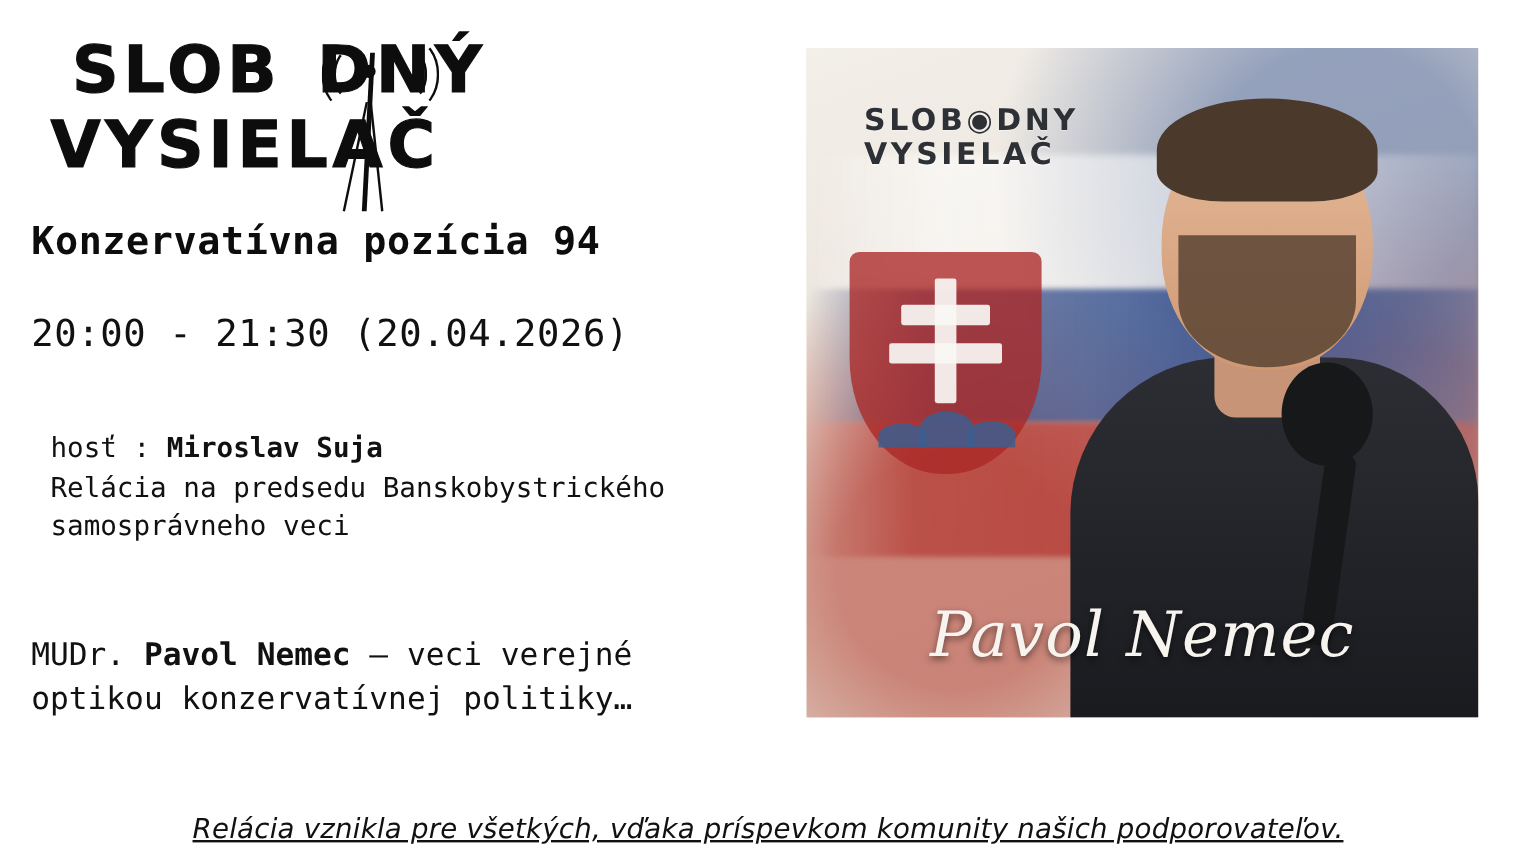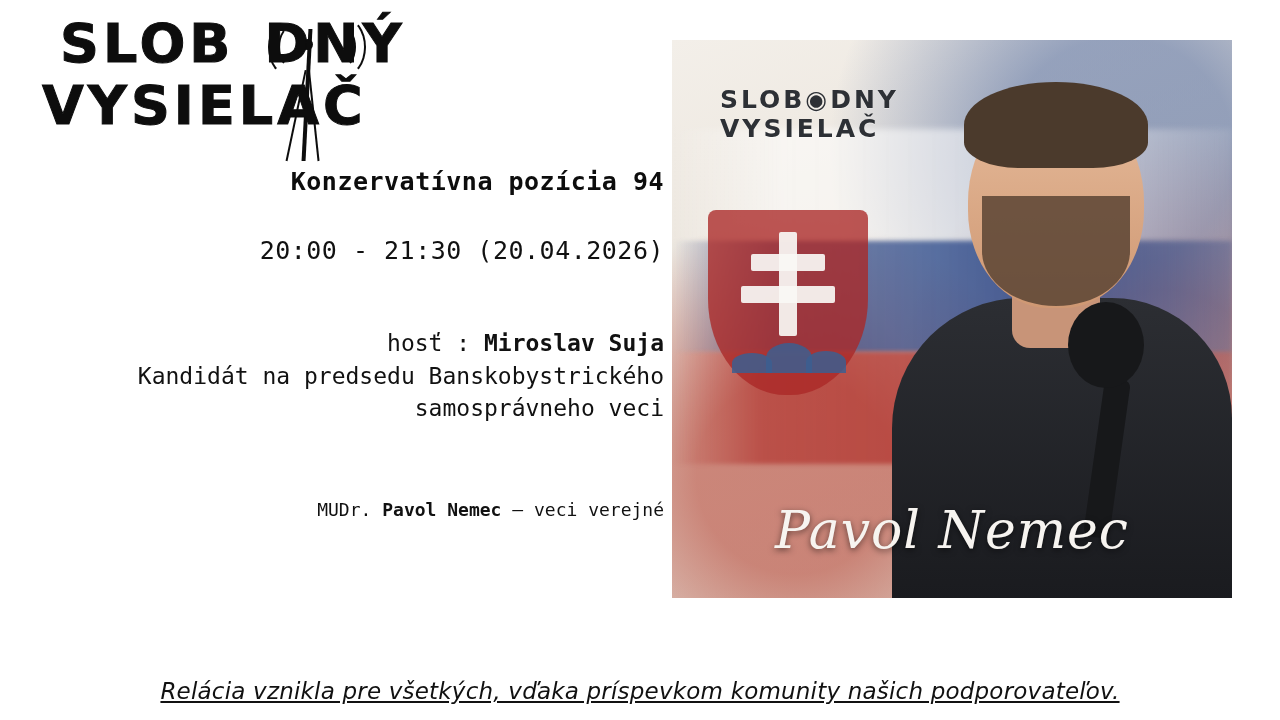--- a/index.html
+++ b/index.html
@@ -18,24 +18,23 @@
     position: relative;
     width: 1280px;
     height: 720px;
     background: #ffffff;
   }
 
   
   .left {
     position: absolute;
     left: 24px;
-    top: 7px;
+    top: 22px;
     width: 640px;
     height: 620px;
-    text-align: right;
   }
 
   .logo {
     position: relative;
     width: 420px;
     height: 150px;
     margin-left: 36px;
   }
   .logo-line1, .logo-line2 {
     font-family: "DejaVu Sans", sans-serif;
@@ -101,29 +100,29 @@
     top: 32px;
     width: 11px;
     height: 11px;
     background: #0d0d0d;
     border-radius: 50%;
   }
 
   .show-title {
     font-family: "DejaVu Sans Mono", monospace;
     font-weight: 700;
-    font-size: 25px;
+    font-size: 32px;
     letter-spacing: 0.5px;
     margin: 10px 0 0 2px;
     color: #0d0d0d;
   }
 
   .airtime {
     font-family: "DejaVu Sans Mono", monospace;
-    font-size: 25px;
+    font-size: 31px;
     letter-spacing: 0.5px;
     margin: 40px 0 0 2px;
     color: #111111;
   }
 
   .guest-block {
     margin: 62px 0 0 18px;
   }
   .guest-line {
     font-family: "DejaVu Sans Mono", monospace;
@@ -133,21 +132,21 @@
   }
   .guest-line b {
     font-weight: 700;
   }
 
   .host-block {
     margin: 72px 0 0 2px;
   }
   .host-line {
     font-family: "DejaVu Sans Mono", monospace;
-    font-size: 18px;
+    font-size: 26px;
     line-height: 1.42;
     color: #111111;
   }
   .host-line b { font-weight: 700; }
 
   
   .footer {
     position: absolute;
     left: 0;
     right: 0;
@@ -398,30 +397,31 @@
 
     <div class="show-title">Konzervatívna pozícia 94</div>
 
     <div class="airtime">20:00 - 21:30 (20.04.2026)</div>
 
     <div class="guest-block">
       <div class="guest-line">
         <span>hosť :</span>
         <b>Miroslav Suja</b>
       </div>
-      <div class="guest-line">Kandidát na predsedu Banskobystrického</div>
+      <div class="guest-line">Relácia na predsedu Banskobystrického</div>
       <div class="guest-line">samosprávneho veci</div>
     </div>
 
     <div class="host-block">
       <div class="host-line">
         <span>MUDr.</span>
         <b>Pavol Nemec</b>
         <span>– veci verejné</span>
       </div>
+      <div class="host-line">optikou konzervatívnej politiky…</div>
     </div>
 
   </div>
 
   <div class="cover">
     <div class="cover-bg"></div>
     <div class="flag-white"></div>
     <div class="flag-blue"></div>
     <div class="flag-red"></div>
 

